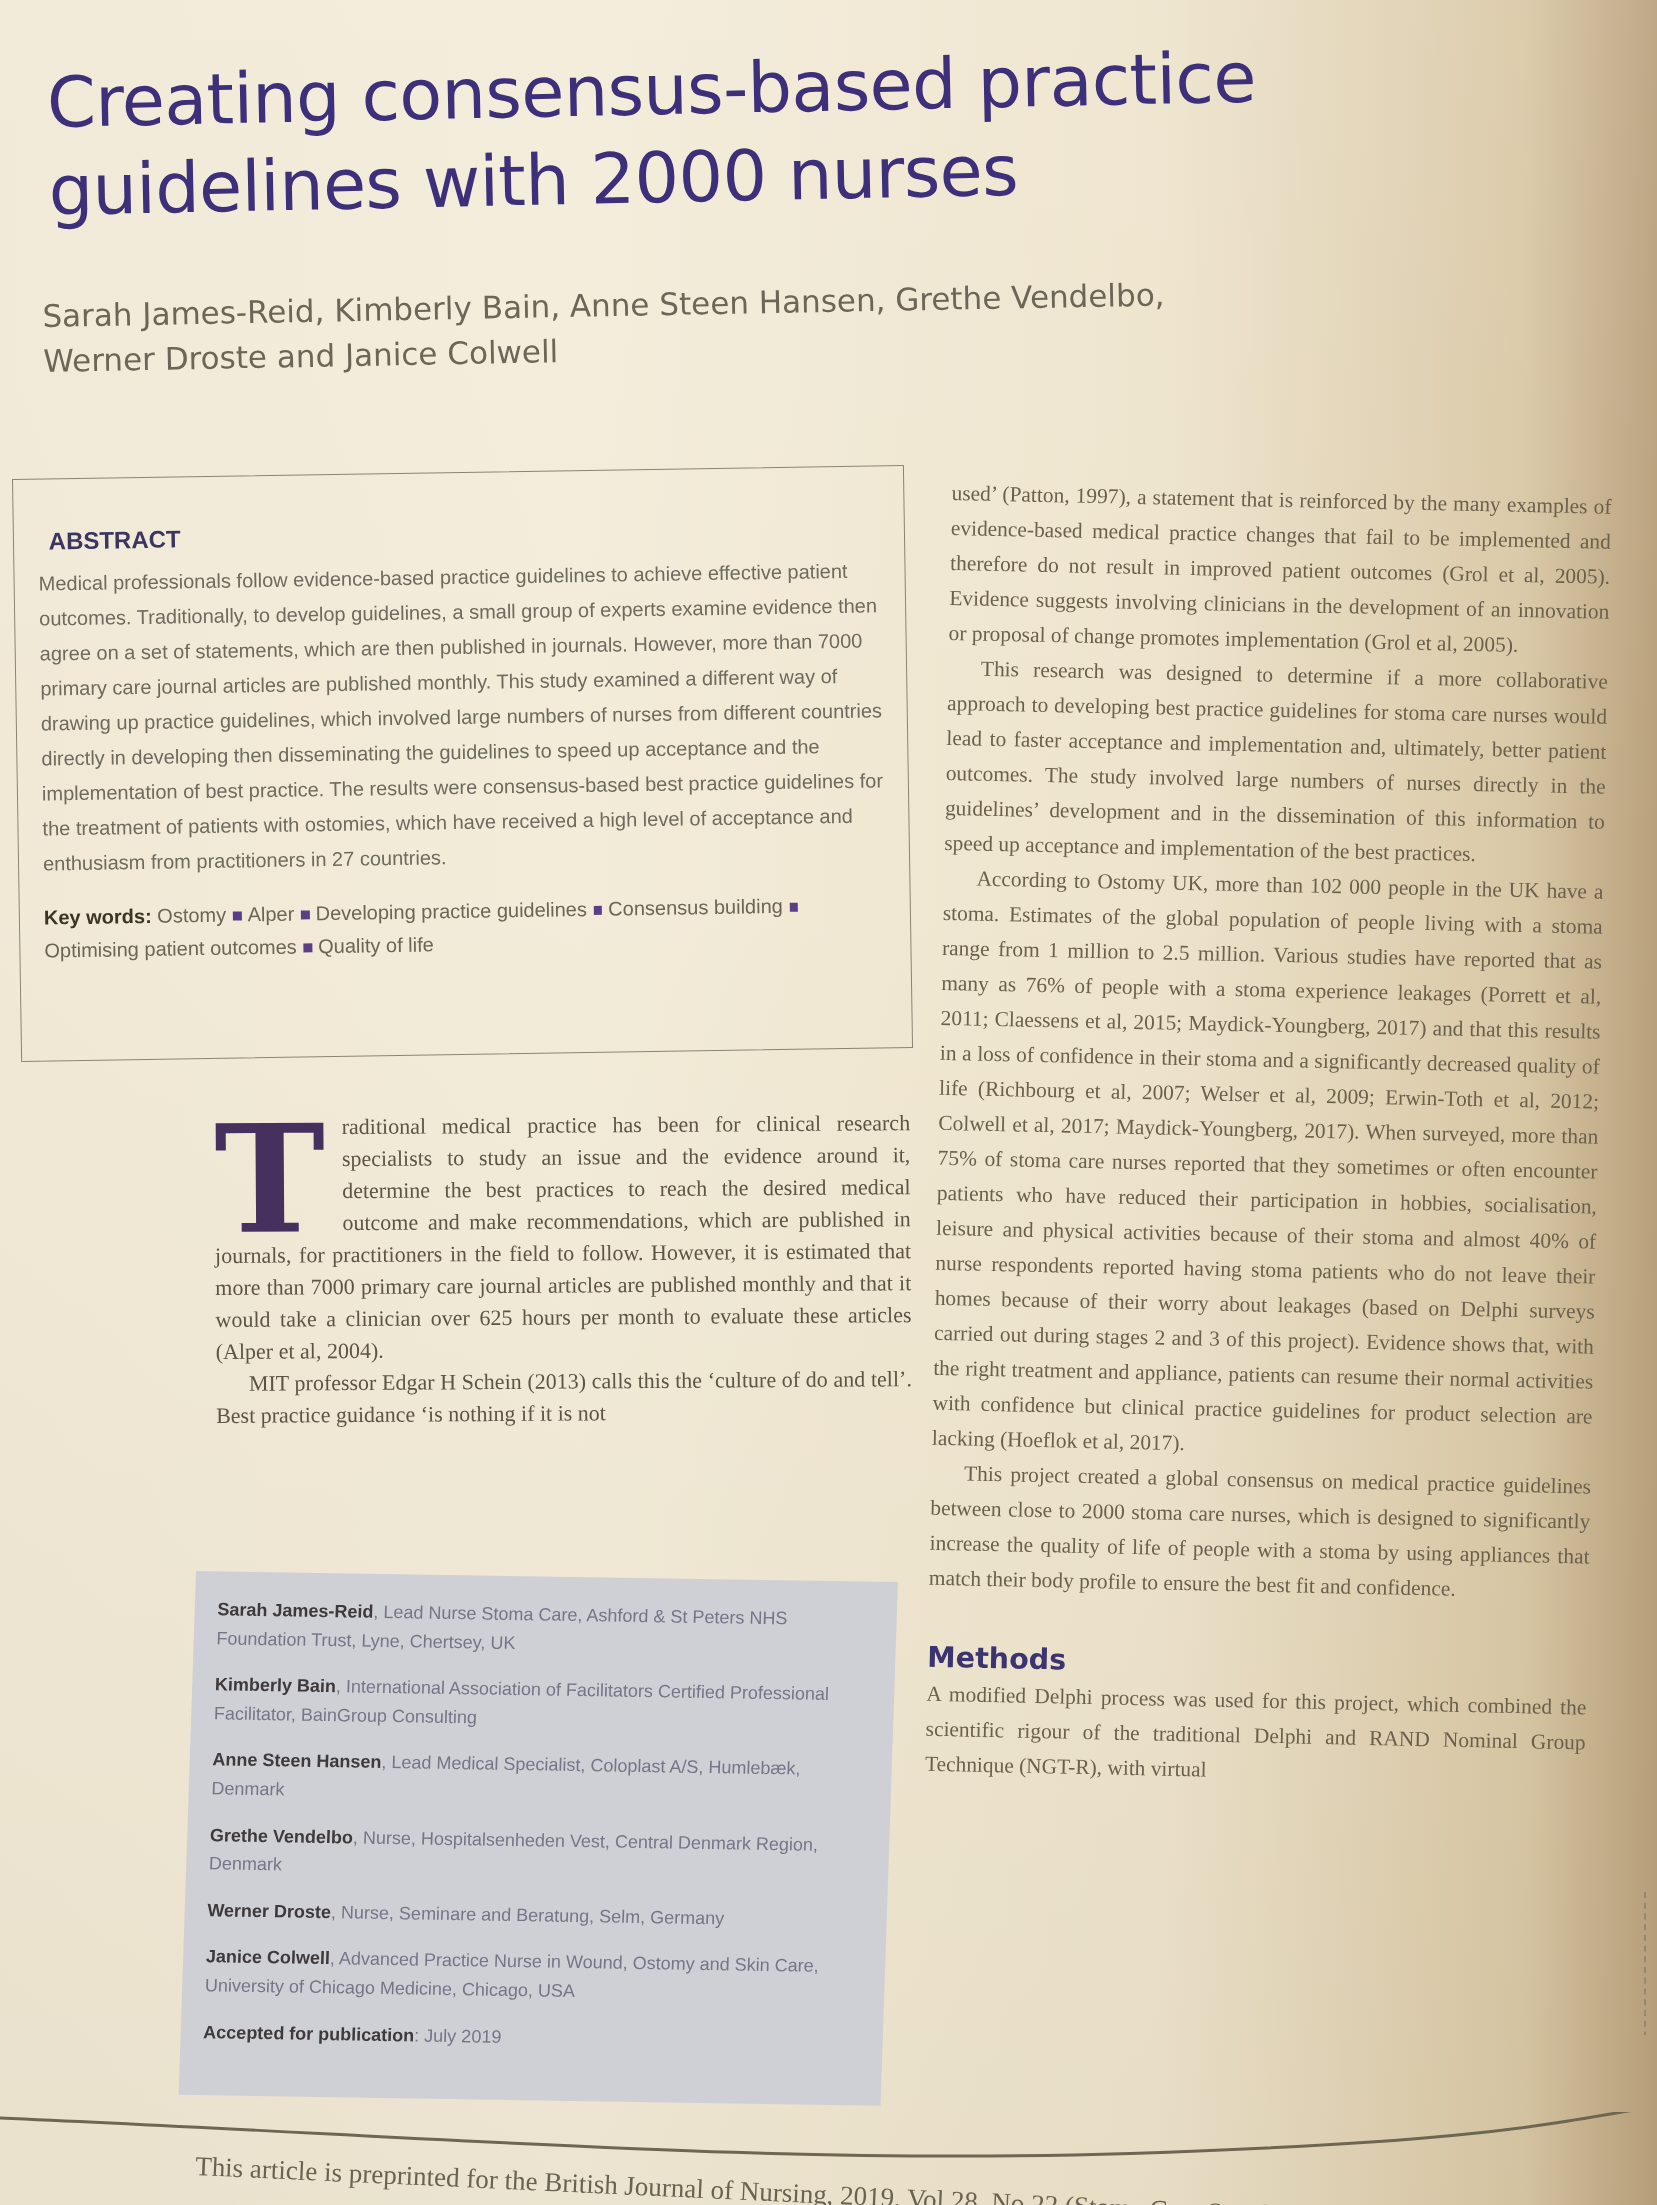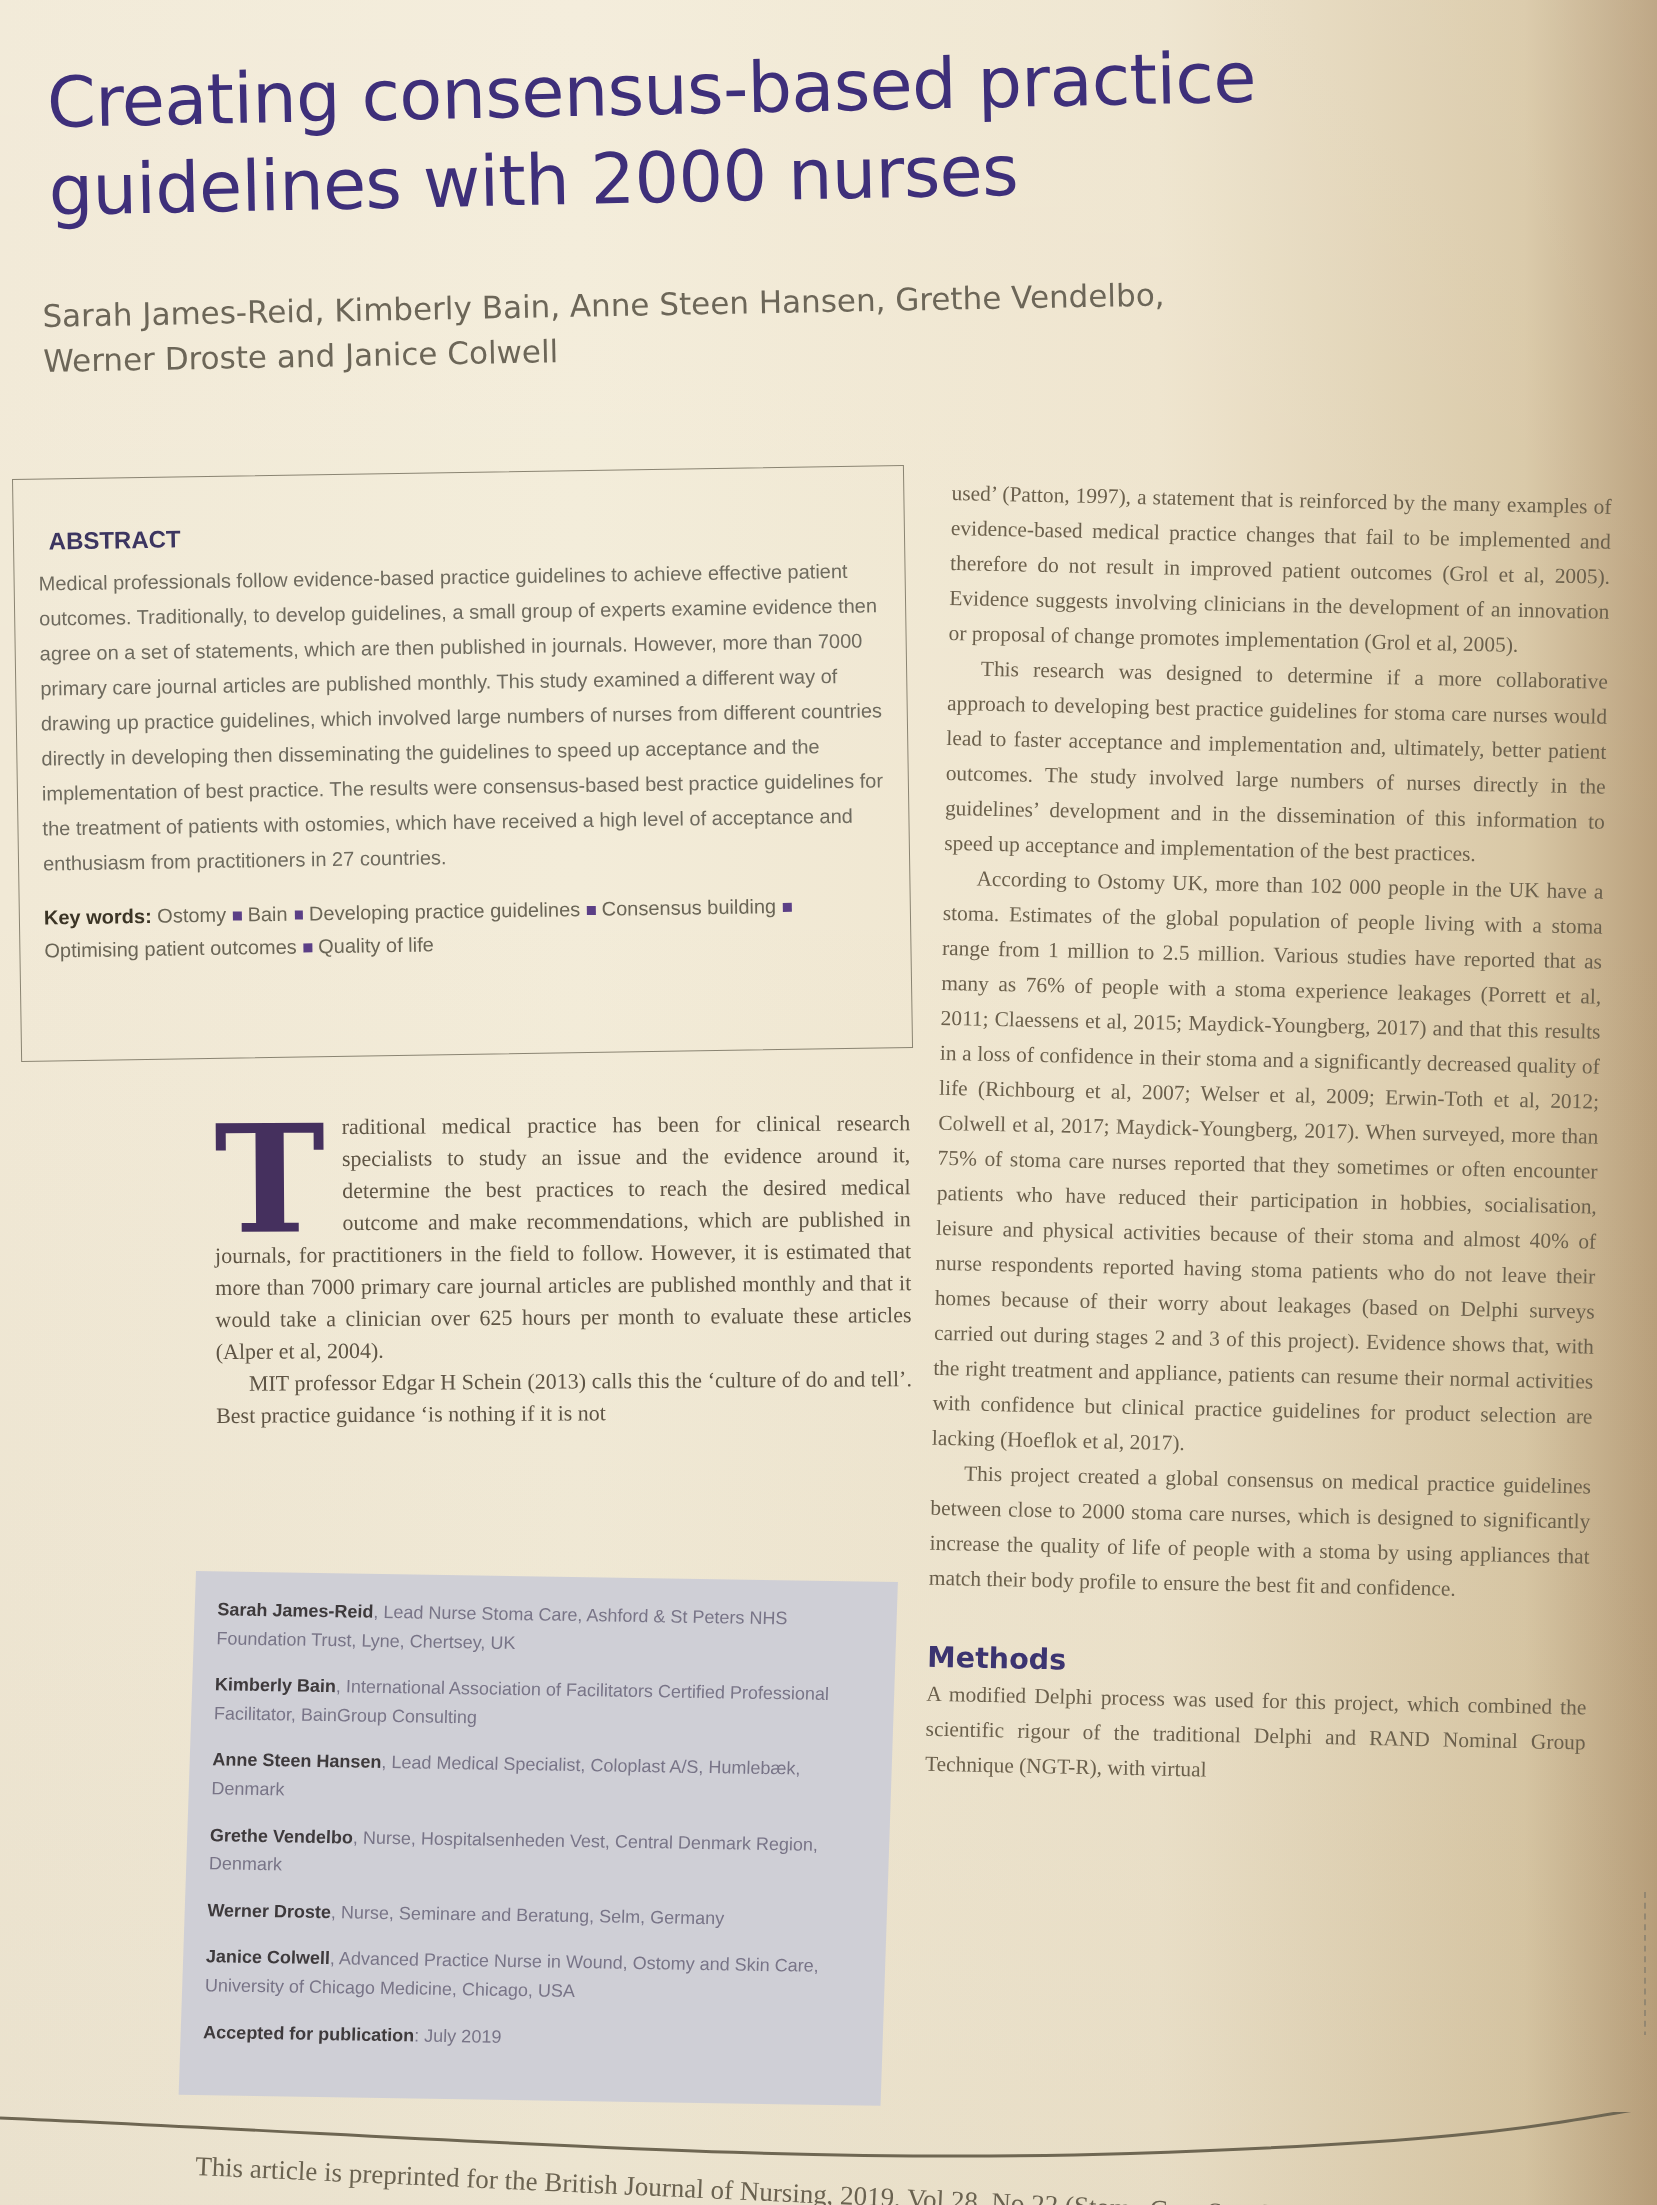--- a/index.html
+++ b/index.html
@@ -108,21 +108,21 @@
 <div class="authors">
   <span>Sarah James-Reid, Kimberly Bain, Anne Steen Hansen, Grethe Vendelbo,</span><br>
   <span>Werner Droste and Janice Colwell</span>
 </div>
 
 <section class="abstract-box">
   <div class="abstract-heading">ABSTRACT</div>
   <p class="abstract-text">Medical professionals follow evidence-based practice guidelines to achieve effective patient outcomes. Traditionally, to develop guidelines, a small group of experts examine evidence then agree on a set of statements, which are then published in journals. However, more than 7000 primary care journal articles are published monthly. This study examined a different way of drawing up practice guidelines, which involved large numbers of nurses from different countries directly in developing then disseminating the guidelines to speed up acceptance and the implementation of best practice. The results were consensus-based best practice guidelines for the treatment of patients with ostomies, which have received a high level of acceptance and enthusiasm from practitioners in 27 countries.</p>
   <div class="keywords">
     <span class="kw-label">Key words:</span>
-    <span>Ostomy</span><span class="kw-sep"></span><span>Bain</span><span class="kw-sep"></span><span>Developing practice guidelines</span><span class="kw-sep"></span><span>Consensus building</span><span class="kw-sep"></span><span>Optimising patient outcomes</span><span class="kw-sep"></span><span>Quality of life</span>
+    <span>Ostomy</span><span class="kw-sep"></span><span>Alper</span><span class="kw-sep"></span><span>Developing practice guidelines</span><span class="kw-sep"></span><span>Consensus building</span><span class="kw-sep"></span><span>Optimising patient outcomes</span><span class="kw-sep"></span><span>Quality of life</span>
   </div>
 </section>
 
 <article class="body-left">
   <span class="drop-cap">T</span>
   <p class="first">raditional medical practice has been for clinical research specialists to study an issue and the evidence around it, determine the best practices to reach the desired medical outcome and make recommendations, which are published in journals, for practitioners in the field to follow. However, it is estimated that more than 7000 primary care journal articles are published monthly and that it would take a clinician over 625 hours per month to evaluate these articles (Alper et al, 2004).</p>
   <p>MIT professor Edgar H Schein (2013) calls this the ‘culture of do and tell’. Best practice guidance ‘is nothing if it is not</p>
 </article>
 
 <aside class="affil-box">

